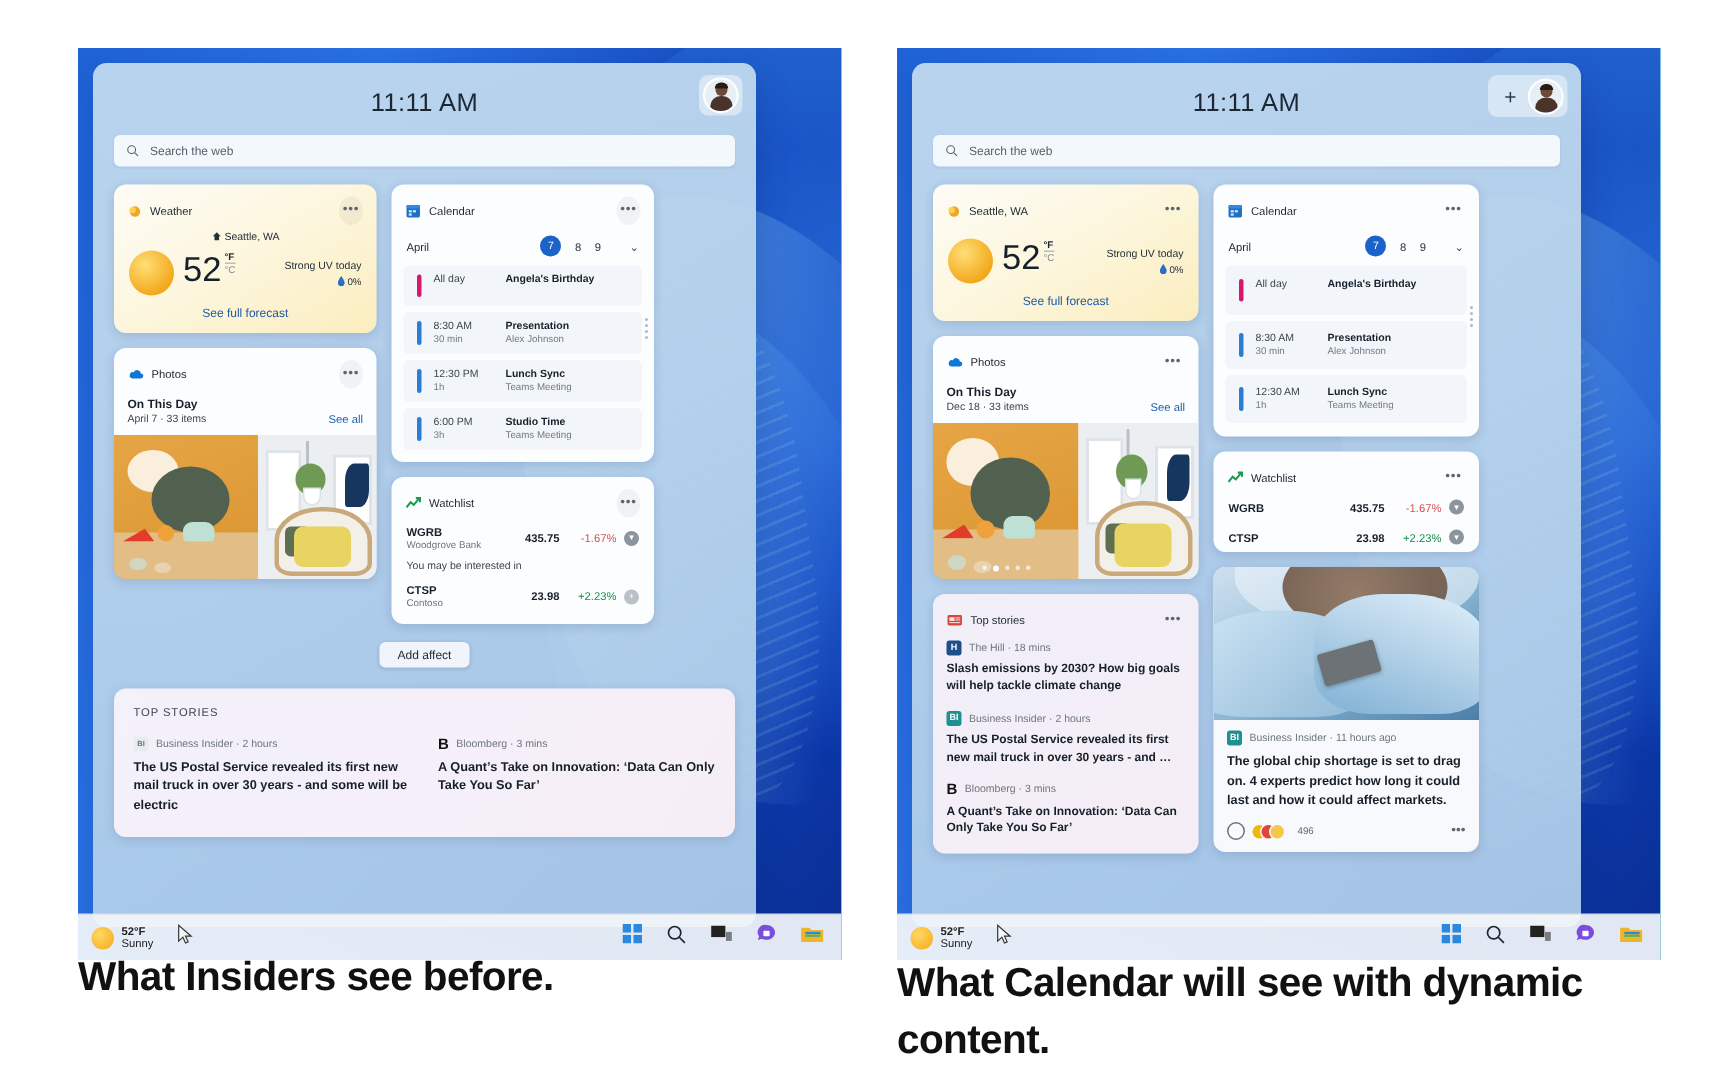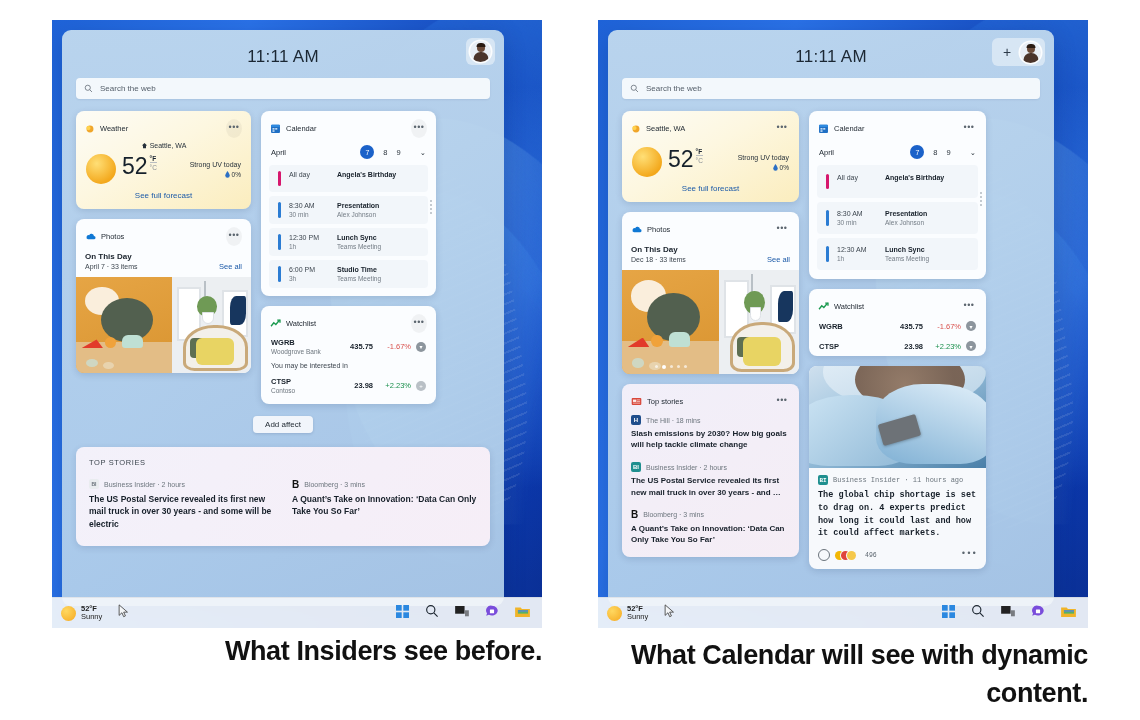--- a/index.html
+++ b/index.html
@@ -4,21 +4,21 @@
 <style>
   html,body{margin:0;padding:0;}
   body{
     width:1140px;height:720px;background:#ffffff;overflow:hidden;
     font-family:"Liberation Sans","DejaVu Sans",sans-serif;
     -webkit-font-smoothing:antialiased;
   }
   .stage{position:relative;width:1140px;height:720px;}
 
   
-  .panel{position:absolute;top:20px;height:608px;overflow:hidden;background:#5eead4;}
+  .panel{position:absolute;top:32px;height:608px;overflow:hidden;background:#5eead4;padding-left:19px;}
   .panel.left{left:52px;width:490px;}
   .panel.right{left:598px;width:490px;}
 
   
   .wall{position:absolute;inset:0;
         background:
           radial-gradient(120% 90% at 78% 48%, rgba(10,60,190,.95) 0%, rgba(10,60,190,0) 52%),
           radial-gradient(70% 60% at 97% 44%, rgba(86,170,255,.85) 0%, rgba(86,170,255,0) 55%),
           linear-gradient(110deg,#1f63d8 0%,#2a72e8 28%,#1a54c8 55%,#0d3bab 78%,#0a2f95 100%);}
   .wall .petal{position:absolute;border-radius:50% 50% 50% 50%/60% 60% 40% 40%;
@@ -204,21 +204,21 @@
   .news-img .glove1{position:absolute;left:-10%;top:28%;width:70%;height:70%;border-radius:48% 48% 30% 30%;
         background:linear-gradient(140deg,#cfe6f5,#8fb8d6);}
   .news-img .glove2{position:absolute;right:-4%;top:18%;width:66%;height:78%;border-radius:40% 46% 28% 32%;
         background:linear-gradient(200deg,#e2f0fa,#7fb0d4);}
   .news-img .chip{position:absolute;left:40%;top:52%;width:22%;height:22%;background:#6d7277;
         transform:rotate(-16deg);border-radius:2px;box-shadow:0 1px 3px rgba(0,0,0,.3);}
   .news-img .head{position:absolute;left:26%;top:-18%;width:62%;height:62%;border-radius:50%;
         background:radial-gradient(circle at 45% 60%,#8a6a52,#6b4f3c 70%);opacity:.85;}
   .news-img .hood{position:absolute;left:8%;top:-30%;width:92%;height:72%;border-radius:50%;
         background:linear-gradient(160deg,#eaf3fa,#b9d3e6);}
-  .news-body{padding:7px 9px 8px;font-family:Liberation Mono, monospace;}
+  .news-body{padding:7px 9px 8px;}
   .news-hl{font-size:8.5px;color:#17202a;font-weight:700;line-height:1.5;margin-top:4px;}
   .news-foot{display:flex;align-items:center;gap:5px;margin-top:9px;}
   .react{display:flex;align-items:center;}
   .react i{width:9px;height:9px;border-radius:50%;display:block;margin-left:-3px;
         box-shadow:0 0 0 1px #f7f9fc;}
   .react .r1{background:#f2b705;margin-left:0;}
   .react .r2{background:#e0443c;}
   .react .r3{background:#f5c84b;}
   .react-n{font-size:6.5px;color:#5c666f;margin-left:4px;}
   .news-foot .more{margin-left:auto;color:#5c666f;font-size:9px;line-height:0;padding-bottom:3px;}
@@ -226,21 +226,21 @@
 
   
   .bdg{width:10px;height:10px;border-radius:2px;display:flex;align-items:center;
        justify-content:center;font-size:6px;color:#fff;font-weight:700;flex:none;}
   .bdg.bi{background:#1f8f8f;}
   .bdg.hill{background:#1f4e8c;}
   .bdg.bloom{background:transparent;color:#111;font-size:10px;font-weight:700;width:auto;}
   .bdg.bi-gray{background:#e9ecef;color:#6b747c;font-size:5px;}
 
   
-  .caption{position:absolute;font-weight:700;color:#111;text-align:right;
+  .caption{position:absolute;font-weight:700;color:#111;text-align:left;
            font-family:"Liberation Sans","DejaVu Sans",sans-serif;font-size:27px;
            letter-spacing:-.4px;}
   .caption.l{left:52px;width:490px;top:636px;}
   .caption.r{left:598px;width:490px;top:636px;line-height:1.42;}
 
   
   .wm{position:absolute;right:14px;bottom:6px;width:126px;height:76px;opacity:.92;}
   .wm .ring{position:absolute;left:6px;top:16px;width:52px;height:52px;border-radius:50%;
         background:rgba(255,255,255,.55);box-shadow:0 0 0 2px rgba(255,255,255,.5) inset;}
   .wm .rtr{position:absolute;left:19px;top:36px;width:26px;height:15px;border-radius:3px;

